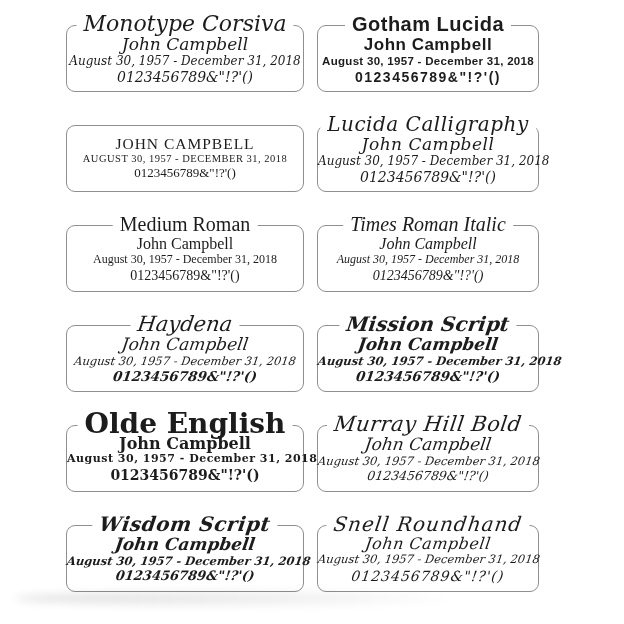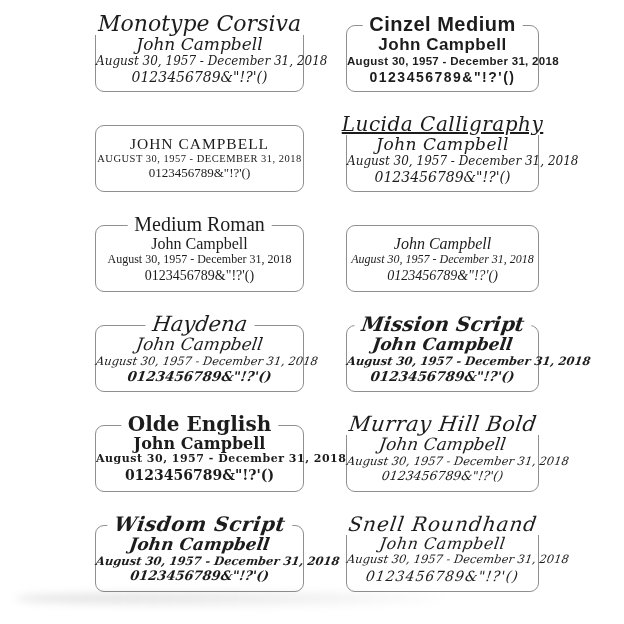--- a/index.html
+++ b/index.html
@@ -27,21 +27,20 @@
   }
   .card {
     position: relative;
     margin-top: 14px;
     height: 67px;
     border: 1.5px solid #8f8f8f;
     border-radius: 9px;
     background: #ffffff;
     text-align: center;
     padding-top: 9px;
-    margin-left: 29px;
   }
   .legend {
     position: absolute;
     top: -13px;
     left: 50%;
     transform: translateX(-50%);
     background: #ffffff;
     padding: 0 7px;
     white-space: nowrap;
     font-size: 20px;
@@ -62,21 +61,21 @@
   .f-gotham-medium .dates  { font-size: 11.5px; letter-spacing: .3px; }
   .f-gotham-medium .glyphs { letter-spacing: 1.5px; }
 
   .f-cinzel { font-family: "Liberation Serif", serif; }
   .f-cinzel .legend { font-size: 21px; text-transform: uppercase; letter-spacing: 2px; }
   .f-cinzel .name   { font-size: 15.5px; text-transform: uppercase; letter-spacing: 1px; }
   .f-cinzel .dates  { font-size: 10.5px; text-transform: uppercase; letter-spacing: .5px; }
   .f-cinzel .glyphs { font-size: 13px; }
 
   .f-lucida-calligraphy { font-family: "DejaVu Serif", serif; font-style: italic; }
-  .f-lucida-calligraphy .legend { font-size: 20px; letter-spacing: .5px; text-decoration: underline; }
+  .f-lucida-calligraphy .legend { font-size: 20px; letter-spacing: .5px; }
   .f-lucida-calligraphy .name { letter-spacing: .5px; }
 
   .f-times-roman { font-family: "Liberation Serif", serif; }
   .f-times-roman .name { font-size: 16px; }
 
   .f-times-roman-italic { font-family: "Liberation Serif", serif; font-style: italic; }
   .f-times-roman-italic .name { font-size: 16px; }
 
   .script { font-family: "DejaVu Serif", serif; font-style: italic; }
   .script .line   { transform: skewX(-8deg); }
@@ -85,21 +84,21 @@
   .f-haydena .legend { font-size: 21px; }
   .f-haydena .dates  { font-size: 11.5px; }
   .f-haydena .glyphs { font-weight: 700; font-size: 13.5px; }
 
   .f-mission-script { font-weight: 700; }
   .f-mission-script .legend { font-size: 20px; }
   .f-mission-script .dates  { font-size: 11.5px; }
   .f-mission-script .glyphs { font-size: 13.5px; }
 
   .f-olde-english { font-family: "DejaVu Serif", serif; font-weight: 700; }
-  .f-olde-english .legend { font-size: 20px; }
+  .f-olde-english .legend { font-size: 28px; }
   .f-olde-english .name   { font-size: 16px; }
   .f-olde-english .dates  { font-size: 11px; letter-spacing: .5px; }
   .f-olde-english .glyphs { font-size: 14px; }
 
   .f-murray-hill-bold .legend { font-size: 21px; letter-spacing: .5px; }
   .f-murray-hill-bold .dates  { font-size: 11.5px; }
   .f-murray-hill-bold .glyphs { font-size: 12.5px; }
 
   .f-wisdom-script { font-weight: 700; }
   .f-wisdom-script .legend { font-size: 20px; letter-spacing: .5px; }
@@ -128,21 +127,21 @@
 
 <div class="sheet">
   <div class="grid" id="cards-grid">
       <div class="card f-monotype-corsiva">
     <div class="legend">Monotype Corsiva</div>
     <div class="line name">John Campbell</div>
     <div class="line dates">August 30, 1957 - December 31, 2018</div>
     <div class="line glyphs">0123456789&amp;"!?'()</div>
   </div>
       <div class="card f-gotham-medium">
-    <div class="legend">Cinzel Medium</div>
+    <div class="legend">Gotham Lucida</div>
     <div class="line name">John Campbell</div>
     <div class="line dates">August 30, 1957 - December 31, 2018</div>
     <div class="line glyphs">0123456789&amp;"!?'()</div>
   </div>
       <div class="card f-cinzel">
     <div class="line name">John Campbell</div>
     <div class="line dates">August 30, 1957 - December 31, 2018</div>
     <div class="line glyphs">0123456789&amp;"!?'()</div>
   </div>
       <div class="card f-lucida-calligraphy">
@@ -151,20 +150,21 @@
     <div class="line dates">August 30, 1957 - December 31, 2018</div>
     <div class="line glyphs">0123456789&amp;"!?'()</div>
   </div>
       <div class="card f-times-roman">
     <div class="legend">Medium Roman</div>
     <div class="line name">John Campbell</div>
     <div class="line dates">August 30, 1957 - December 31, 2018</div>
     <div class="line glyphs">0123456789&amp;"!?'()</div>
   </div>
       <div class="card f-times-roman-italic">
+    <div class="legend">Times Roman Italic</div>
     <div class="line name">John Campbell</div>
     <div class="line dates">August 30, 1957 - December 31, 2018</div>
     <div class="line glyphs">0123456789&amp;"!?'()</div>
   </div>
       <div class="card f-haydena script">
     <div class="legend">Haydena</div>
     <div class="line name">John Campbell</div>
     <div class="line dates">August 30, 1957 - December 31, 2018</div>
     <div class="line glyphs">0123456789&amp;"!?'()</div>
   </div>

